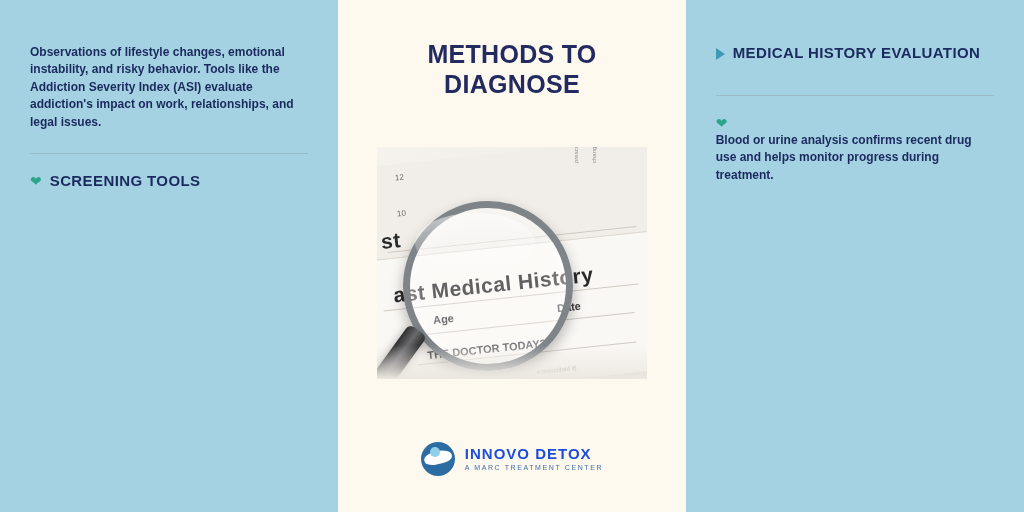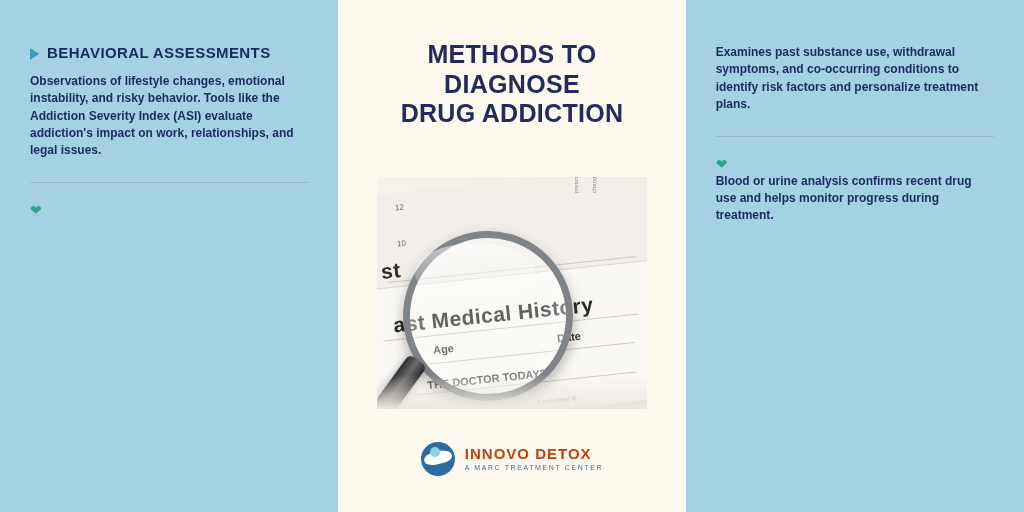--- a/index.html
+++ b/index.html
@@ -184,21 +184,21 @@
     position: absolute;
     left: 9px; top: 5px;
     width: 10px; height: 10px;
     background: #8fd0e8;
     border-radius: 50%;
   }
   .logo-text { line-height: 1.1; }
   .logo-name {
     font-size: 15px;
     font-weight: bold;
-    color: #c2410c;
+    color: #1d4ed8;
     letter-spacing: 1px;
   }
   .logo-tag {
     font-size: 7px;
     color: #3b6ea8;
     letter-spacing: 1.6px;
     margin-top: 2px;
   }
   
   .block { margin-bottom: 6px; }
@@ -245,42 +245,38 @@
   .second-block .block-head { margin-bottom: 2px; }
 </style>
 </head>
 <body>
 
 <div class="infographic">
 
   <div class="side-col left">
 
     <div class="block">
-      <div class="block-head">
-        <span class="bullet-tri"></span>
-        <div class="block-title">BEHAVIORAL ASSESSMENTS</div>
-      </div>
       <div class="block-body">Observations of lifestyle changes, emotional instability, and risky behavior. Tools like the Addiction Severity Index (ASI) evaluate addiction's impact on work, relationships, and legal issues.</div>
     </div>
 
     <div class="divider"></div>
 
     <div class="block second-block">
       <div class="block-head">
         <span class="bullet-heart">❤</span>
+        <div class="block-title">SCREENING TOOLS</div>
       </div>
     </div>
 
   </div>
 
   <div class="center-col">
 
     <div class="main-title">
       <div>METHODS TO DIAGNOSE</div>
-      <div>DRUG ADDICTION</div>
     </div>
 
     <div class="photo-wrap">
       <div class="paper-bg"></div>
       <div class="form-sheet"></div>
       <div class="form-sheet2"></div>
 
       <div class="ruleline" style="left:10px; top:92px; width:250px; transform:rotate(-6deg);"></div>
       <div class="ruleline" style="left:6px; top:150px; width:256px; transform:rotate(-6deg);"></div>
       <div class="ruleline" style="left:48px; top:176px; width:210px; transform:rotate(-6deg);"></div>
@@ -314,21 +310,24 @@
         <div class="logo-name">INNOVO DETOX</div>
         <div class="logo-tag">A MARC TREATMENT CENTER</div>
       </div>
     </div>
 
   </div>
 
   <div class="side-col right">
 
     <div class="block">
-      <div class="block-body">Examines past substance use, withdrawal symptoms, and co-occurring conditions to identify risk factors and personalize treatment plans.</div>
+      <div class="block-head">
+        <span class="bullet-tri"></span>
+        <div class="block-title">MEDICAL HISTORY EVALUATION</div>
+      </div>
     </div>
 
     <div class="divider"></div>
 
     <div class="block second-block">
       <div class="block-head">
         <span class="bullet-heart">❤</span>
       </div>
       <div class="block-body">Blood or urine analysis confirms recent drug use and helps monitor progress during treatment.</div>
     </div>

